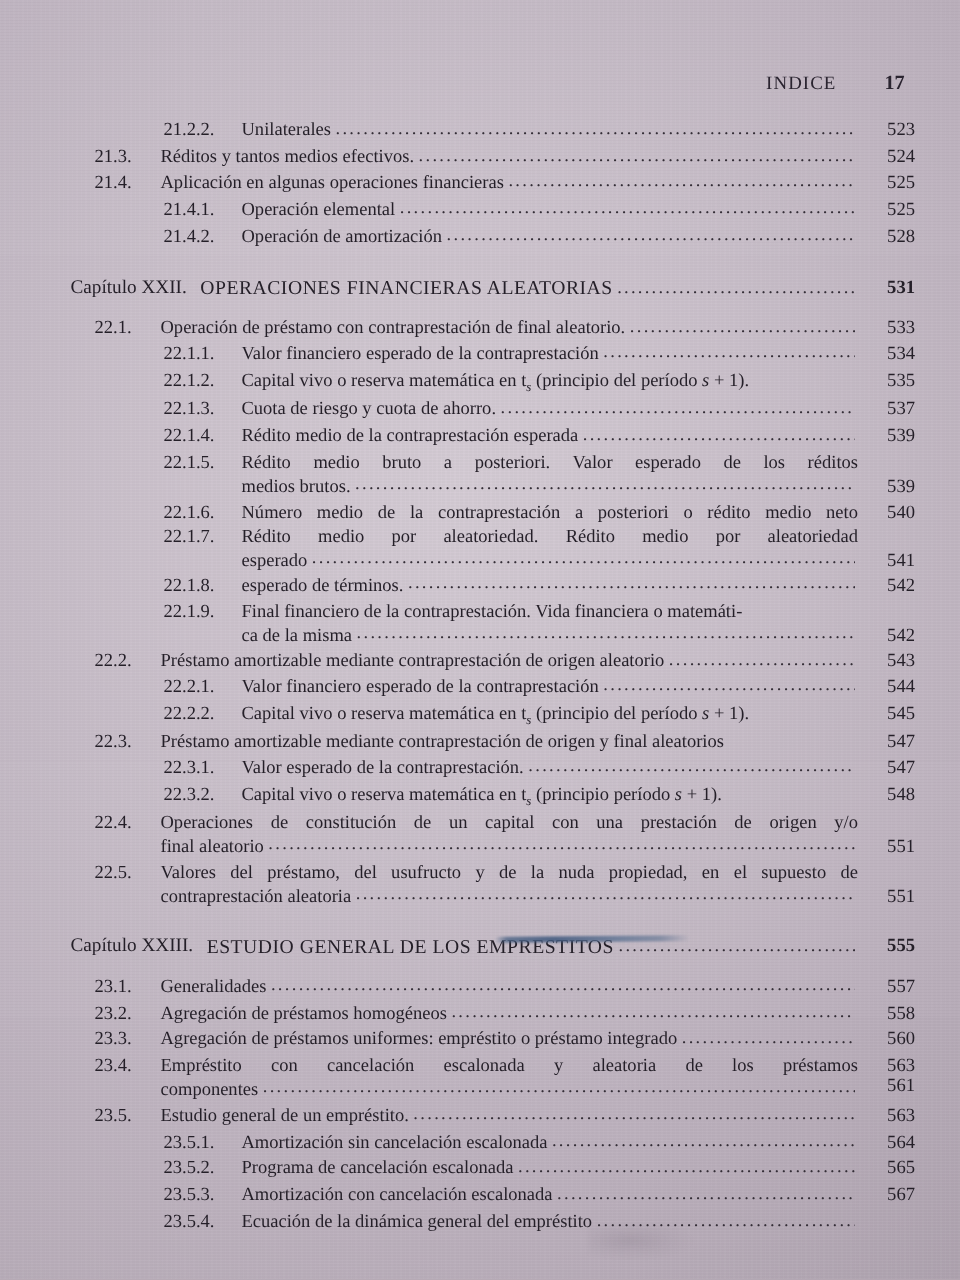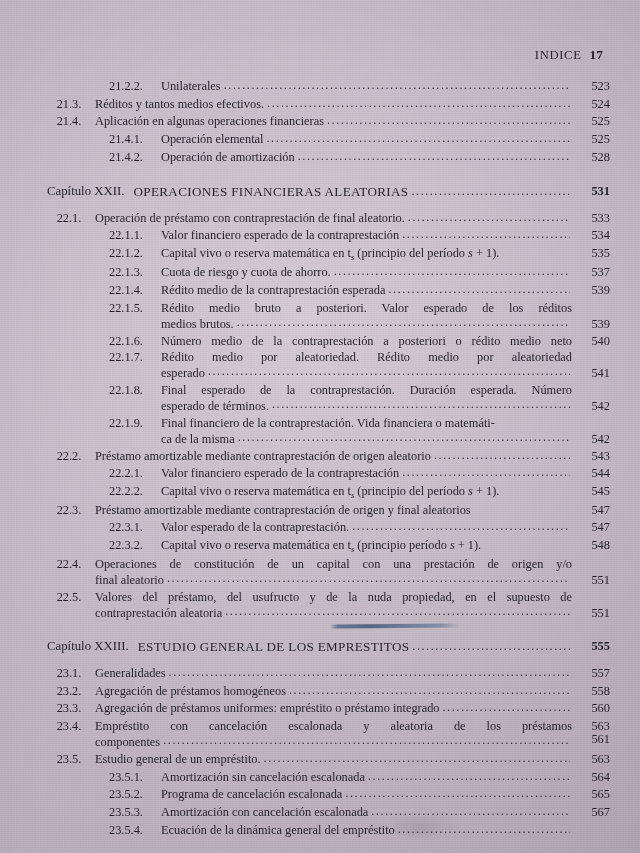--- a/index.html
+++ b/index.html
@@ -30,21 +30,21 @@
     background:radial-gradient(ellipse at 40% 45%, rgba(90,80,95,0.16) 0%, rgba(120,110,125,0.07) 45%, rgba(0,0,0,0) 72%);
     filter:blur(1.1px);
     pointer-events:none;
   }
   #page{position:absolute;inset:0;}
 
   
   .runhead{
     position:absolute;top:47px;right:37px;
     font-size:12.6px;letter-spacing:.7px;
-    display:flex;align-items:baseline;gap:8px;
+    display:flex;align-items:baseline;gap:32px;
     color:#2a2430;
   }
   .runhead .folio{font-size:13.4px;font-weight:bold;letter-spacing:0;}
 
   
   .toc{
     position:absolute;left:47px;top:78px;right:30px;
     font-size:12.35px;
     line-height:1.30;
   }
@@ -60,21 +60,21 @@
   }
   .body{flex:1 1 auto;min-width:0;}
   .pg{
     flex:0 0 34px;
     text-align:right;
     white-space:nowrap;
     font-size:12.4px;
     padding-left:4px;
   }
   
-  .lvl2 .num{width:36px;margin-left:4px;text-align:center;}
+  .lvl2 .num{width:36px;margin-left:16px;}
   .lvl2 .body{margin-left:4px;}
   .lvl3 .num{width:44px;margin-left:62px;}
   .lvl3 .body{margin-left:4px;}
 
   
   .line{
     display:flex;align-items:baseline;width:100%;
   }
   .line .txt{flex:0 1 auto;white-space:nowrap;}
   .leader{
@@ -282,21 +282,20 @@
           <div class="contline">
             <span class="txt">esperado</span>
             <span class="leader"></span>
           </div>
         </span>
         <span class="pg" style="align-self: flex-end;">541</span>
       </div>
       <div class="row lvl3">
         <span class="num">22.1.8.</span>
         <span class="body">
-          <div class="wrap">Final esperado de la contraprestación. Duración esperada. Número</div>
           <div class="contline">
             <span class="txt">esperado de términos.</span>
             <span class="leader"></span>
           </div>
         </span>
         <span class="pg" style="align-self: flex-end;">542</span>
       </div>
       <div class="row lvl3">
         <span class="num">22.1.9.</span>
         <span class="body">

